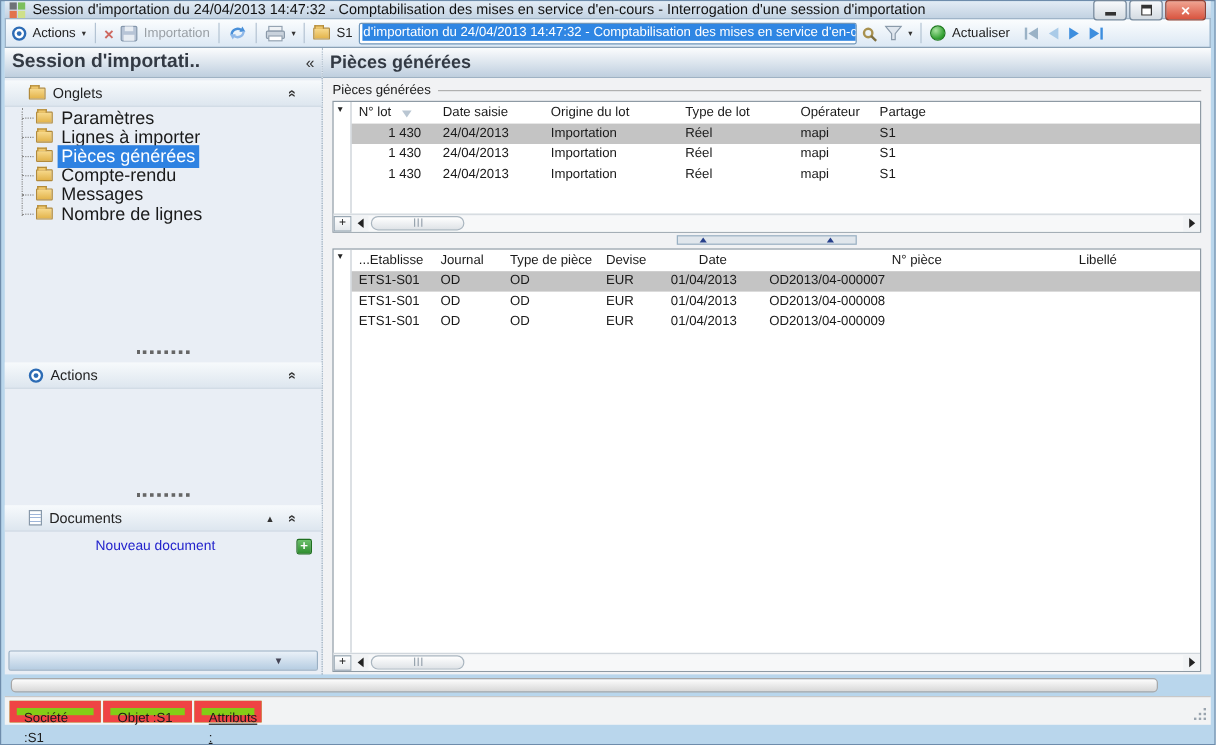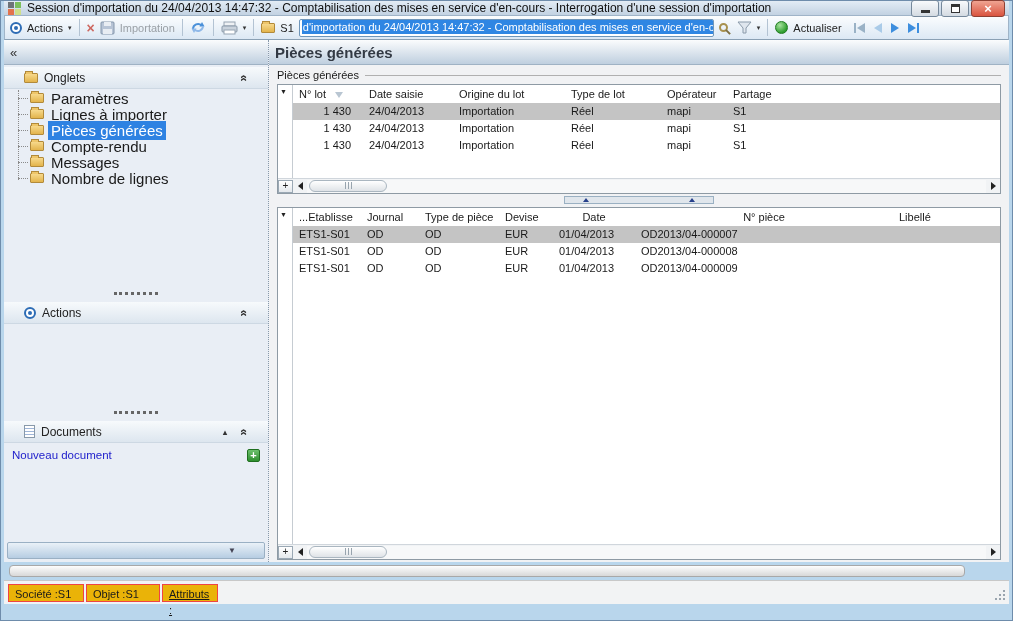--- a/index.html
+++ b/index.html
@@ -60,21 +60,21 @@
   .tree { position:absolute; top:50px; left:14px; right:4px; }
   .tree-item { display:flex; align-items:center; height:16px; gap:4px; position:relative; padding-left:12px; cursor:default; }
   .tree-item::before { content:""; position:absolute; left:0; top:8px; width:10px; border-top:1px dotted #8a8a8a; }
   .tree-rail { position:absolute; top:50px; bottom:auto; left:14px; width:1px; height:90px; border-left:1px dotted #8a8a8a; }
   .tree-item .tlbl { font-size:15px; padding:1px 3px; }
   .tree-item.sel .tlbl { background:#2e82e2; color:#fff; }
   .dots { position:absolute; left:50%; transform:translateX(-50%); width:44px; border-top:3px dotted #666; }
   .page { width:11px; height:13px; display:inline-block; border:1px solid #8899aa; background:#fff;
           background-image:repeating-linear-gradient(#fff 0 2px, #9fb6d9 2px 3px); }
   .doclink { position:absolute; left:8px; right:8px; height:18px; display:flex; align-items:center; }
-  .doclink .lnk { color:#2222cc; font-size:11.5px; flex:1; }
+  .doclink .lnk { color:#2222cc; font-size:11.5px; flex:1;text-align:center; }
   .plusbtn { width:13px; height:13px; background:linear-gradient(#6cc06c,#2f8f2f); border:1px solid #1f6f1f; border-radius:2px;
              color:#fff; font-weight:bold; font-size:11px; line-height:11px; text-align:center; }
   .side-bottom { position:absolute; left:3px; right:3px; bottom:3px; height:17px; border:1px solid #9ab0c4; border-radius:2px;
                  background:linear-gradient(#eaf1f8,#b6cde2); display:flex; align-items:center; justify-content:flex-end; padding-right:28px; }
   .side-bottom .ddarrow { font-size:8px; color:#445; }
 
   
   .main { position:relative; flex:1; background:#f1f2f4; }
   .main .panel-hdr .big { font-size:15px; }
   .groupbox-row { position:absolute; top:28px; left:8px; right:8px; height:14px; display:flex; align-items:center; gap:6px; }
@@ -113,21 +113,21 @@
 
   
   .hsplit { position:absolute; top:154px; left:8px; right:8px; height:11px; display:flex; align-items:center; justify-content:center; }
   .hsplit .handle { width:150px; height:8px; background:#e0e6ec; border:1px solid #9ab0c2; display:flex; align-items:center; justify-content:space-between; padding:0 18px; }
   .upTri { width:0; height:0; border-left:3px solid transparent; border-right:3px solid transparent; border-bottom:4px solid #27408b; }
 
   
   .graybar-strip { height:18px; padding:3px 44px 2px 5px; }
   .graybar { height:12px; border:1px solid #a8a8a8; border-radius:4px; background:linear-gradient(#fdfdfd,#d8d8d8); }
   .statusbar { height:24px; background:#f2f3f4; border-top:1px solid #c8c8c8; display:flex; align-items:center; padding:0 4px; gap:2px; position:relative; }
-  .scell { height:18px; line-height:16px; border:1px solid #ef4444; padding:1px 6px; font-size:11px; background:#eab308; }
+  .scell { height:18px; line-height:16px; border:6px solid #ef4444; padding:1px 6px; font-size:11px; background:#84cc16; }
   .scell.c0 { width:76px; } .scell.c1 { width:74px; } .scell.c2 { width:56px;text-decoration:underline; }
   .grip { position:absolute; right:4px; bottom:4px; width:10px; height:10px; }
   .grip::after { content:""; position:absolute; right:0; bottom:0; width:2px; height:2px; background:#9aa4ae;
     box-shadow:-4px 0 #9aa4ae,-8px 0 #9aa4ae,0 -4px #9aa4ae,-4px -4px #9aa4ae,0 -8px #9aa4ae; }
 
   svg { display:block; }
 </style>
 </head>
 <body>
 
@@ -207,20 +207,21 @@
           <span class="tri r"></span>
           <span class="navbar"></span>
         </span>
     </span>
   </div>
 
   <div class="bodyarea">
 
     <div class="sidebar">
       <div class="panel-hdr">
+        <span class="big">Session d'importati..</span>
         <span style="font-size:13px;color:#333;">«</span>
       </div>
 
       <div class="sec-hdr" style="top:27px">
         <span class="folder"></span>
         <span class="lbl">Onglets</span>
         <span class="chev2">«</span>
       </div>
       <span class="tree-rail"></span>
       <div class="tree" id="tree">

